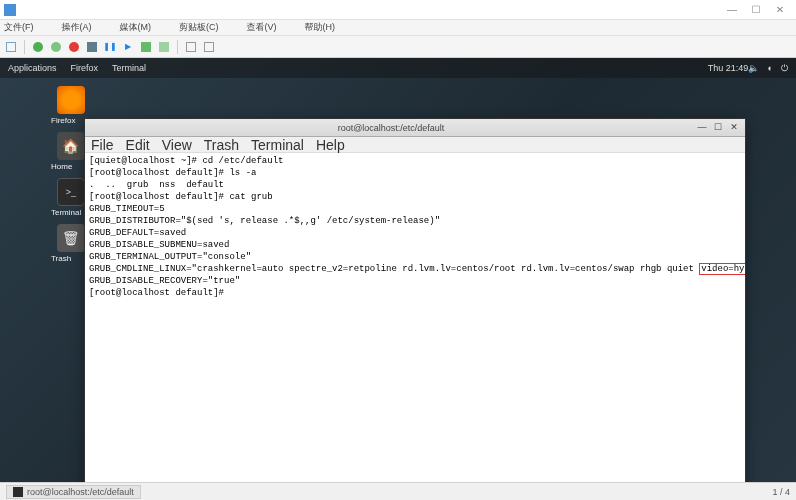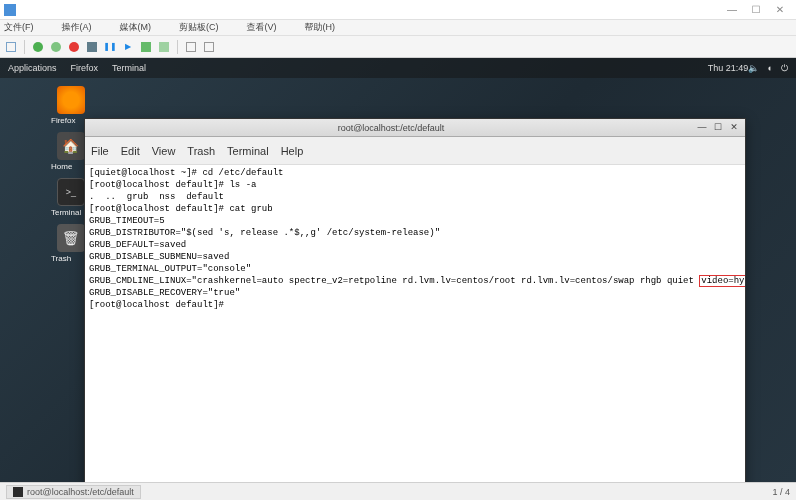--- a/index.html
+++ b/index.html
@@ -33,21 +33,21 @@
   .trash-ico { background: #555; }
   
   .centos-logo { position: absolute; right: 70px; bottom: 30px; color: #8899a0; font-size: 11px; letter-spacing: 3px; opacity: 0.6; display: flex; align-items: center; gap: 10px; }
   .centos-mark { width: 24px; height: 24px; background: #555; opacity: 0.4; border-radius: 2px; }
   
   
   .term-window { position: absolute; left: 84px; top: 60px; width: 662px; height: 408px; background: #fff; border: 1px solid #333; box-shadow: 0 3px 12px rgba(0,0,0,0.4); display: flex; flex-direction: column; }
   .term-titlebar { height: 18px; background: linear-gradient(#e8e8e8, #d8d8d8); border-bottom: 1px solid #aaa; display: flex; align-items: center; font-size: 9px; color: #444; padding: 0 4px; }
   .term-titlebar .title { flex: 1; text-align: center; }
   .term-titlebar .wbtn { width: 14px; height: 12px; text-align: center; font-size: 9px; color: #444; margin-left: 2px; }
-  .term-menubar { height: 28px; background: #f0f0f0; border-bottom: 1px solid #ddd; display: flex; align-items: center; font-size: 11px; color: #333; padding: 0 6px; gap: 12px; }
+  .term-menubar { height: 16px; background: #f0f0f0; border-bottom: 1px solid #ddd; display: flex; align-items: center; font-size: 14px; color: #333; padding: 0 6px; gap: 12px; }
   .term-body { flex: 1; background: #fff; color: #000; font-family: "Courier New", monospace; font-size: 9px; line-height: 12px; padding: 2px 4px; white-space: pre; overflow: hidden; }
   .term-body .hl { border: 1px solid #d33; padding: 0 1px; }
   
   
   .host-status { position: absolute; left: 0; right: 0; bottom: 0; height: 18px; background: #f0f0f0; border-top: 1px solid #d0d0d0; display: flex; align-items: center; font-size: 9px; color: #555; padding: 0 6px; }
   .host-status .task { background: #e4e4e4; border: 1px solid #ccc; padding: 1px 6px; margin-right: 6px; display: flex; align-items: center; gap: 4px; }
   .host-status .task .ticon { width: 10px; height: 10px; background: #2b2b2b; }
   .host-status .spacer { flex: 1; }
 </style>
 </head>

